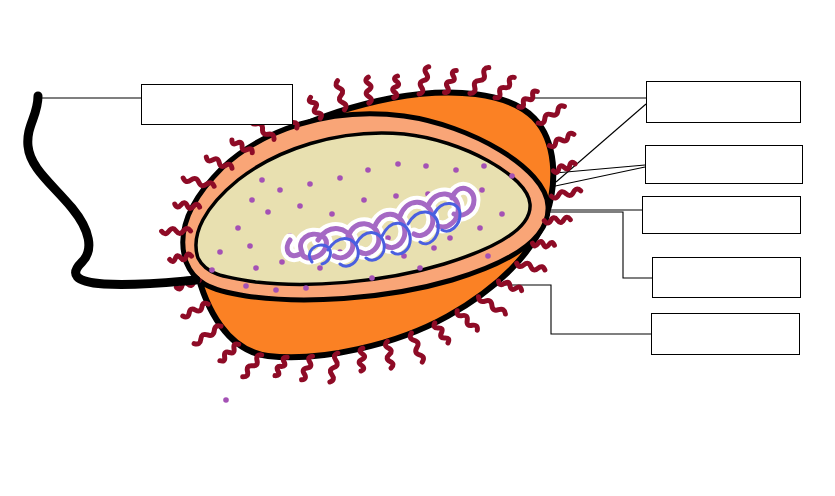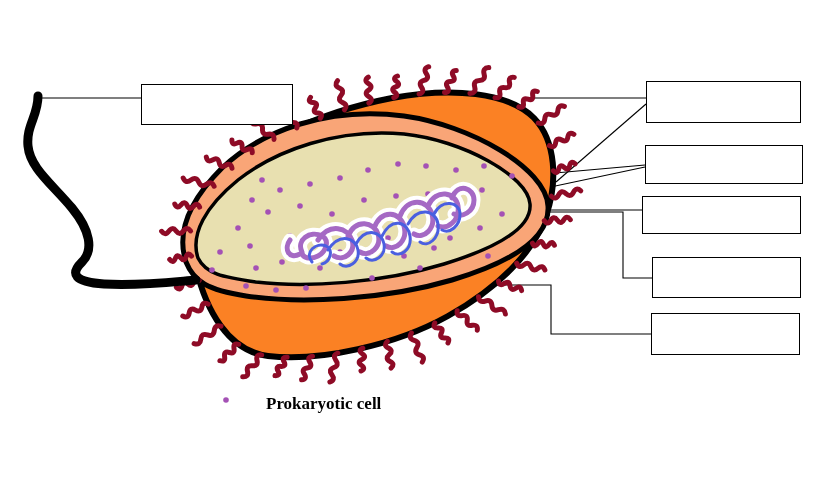--- a/index.html
+++ b/index.html
@@ -173,15 +173,14 @@
 
   <div id="label-boxes">
       <div class="label-box" style="left: 141px; top: 84px; width: 152px; height: 41px;"></div>
       <div class="label-box" style="left: 646px; top: 81px; width: 155px; height: 42px;"></div>
       <div class="label-box" style="left: 645px; top: 145px; width: 158px; height: 39px;"></div>
       <div class="label-box" style="left: 642px; top: 196px; width: 159px; height: 38px;"></div>
       <div class="label-box" style="left: 652px; top: 257px; width: 149px; height: 41px;"></div>
       <div class="label-box" style="left: 651px; top: 313px; width: 149px; height: 42px;"></div>
     </div>
 
-  <div class="caption" id="figure-caption" style="left: 266px; top: 394px;">Prokaryotic cell</div>
 
 </div>
 
 </body></html>

